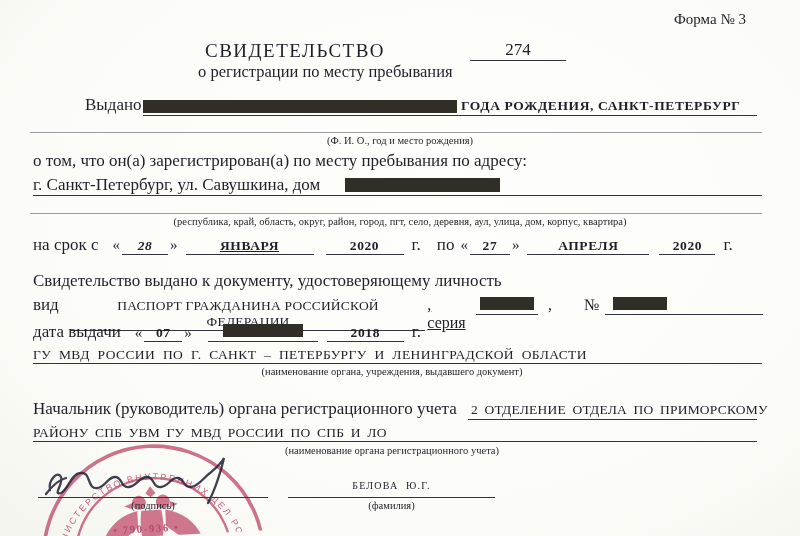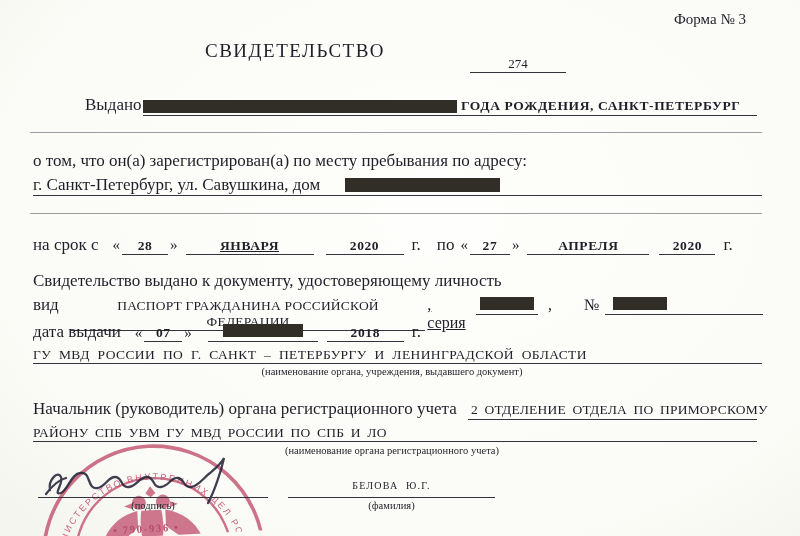--- a/index.html
+++ b/index.html
@@ -25,38 +25,41 @@
   .sig-svg,.stamp-svg{position:absolute;}
 </style>
 </head>
 <body>
 
 <div class="page">
 
   <div class="abs" style="top:11px;left:655px;width:110px;text-align:center;font-size:15px;">Форма № 3</div>
 
   <div class="abs" style="top:40px;left:205px;font-size:19px;letter-spacing:1.5px;">СВИДЕТЕЛЬСТВО</div>
-  <div class="abs cell" style="top:56px;left:470px;width:96px;font-size:13px;">274</div>
+  <div class="abs cell" style="top:40px;left:470px;width:96px;font-size:17px;">274</div>
+  <div class="abs" style="top:62px;left:198px;font-size:16.5px;">о регистрации по месту пребывания</div>
 
   <div class="abs t17" style="top:95px;left:85px;">Выдано</div>
   <div class="abs" style="top:100px;left:143px;width:314px;height:13px;background:#312d27;"></div>
   <div class="abs val" style="top:98px;left:461px;">ГОДА РОЖДЕНИЯ, САНКТ-ПЕТЕРБУРГ</div>
   <div class="abs rule" style="top:115px;left:143px;width:614px;"></div>
   <div class="abs grayrule" style="top:132px;left:30px;width:732px;"></div>
+  <div class="abs caption" style="top:135px;left:30px;width:740px;">(Ф. И. О., год и место рождения)</div>
 
   <div class="abs t17" style="top:151px;left:33px;">о том, что он(а) зарегистрирован(а) по месту пребывания по адресу:</div>
   <div class="abs t17" style="top:175px;left:33px;">г. Санкт-Петербург, ул. Савушкина, дом</div>
   <div class="abs" style="top:178px;left:345px;width:155px;height:14px;background:#312d27;"></div>
   <div class="abs rule" style="top:195px;left:33px;width:729px;"></div>
   <div class="abs grayrule" style="top:213px;left:30px;width:732px;"></div>
+  <div class="abs caption" style="top:216px;left:30px;width:740px;">(республика, край, область, округ, район, город, пгт, село, деревня, аул, улица, дом, корпус, квартира)</div>
 
   <div class="abs flexrow t17" style="top:235px;left:33px;width:730px;">
     <span>на срок с</span>
     <span class="q" style="margin-left:14px;">«</span>
-    <span class="cell val" style="width:46px;margin-left:2px;">28</span>
+    <span class="cell val" style="width:46px;margin-left:2px;font-style:italic;">28</span>
     <span class="q" style="margin:0 8px 0 2px;">»</span>
     <span class="cell val" style="width:128px;text-decoration:underline;">ЯНВАРЯ</span>
     <span style="width:12px;"></span>
     <span class="cell val" style="width:78px;">2020</span>
     <span style="margin:0 16px 0 8px;">г.</span>
     <span>по</span>
     <span class="q" style="margin-left:6px;">«</span>
     <span class="cell val" style="width:40px;margin-left:2px;">27</span>
     <span class="q" style="margin:0 8px 0 2px;">»</span>
     <span class="cell val" style="width:122px;">АПРЕЛЯ</span>

